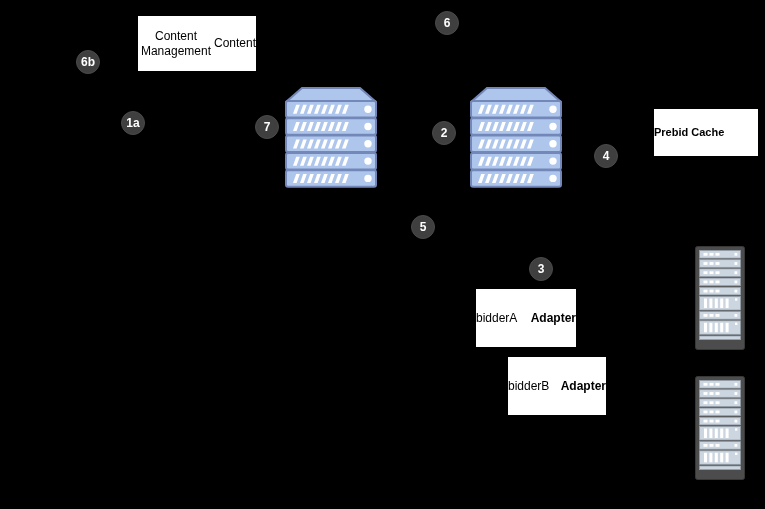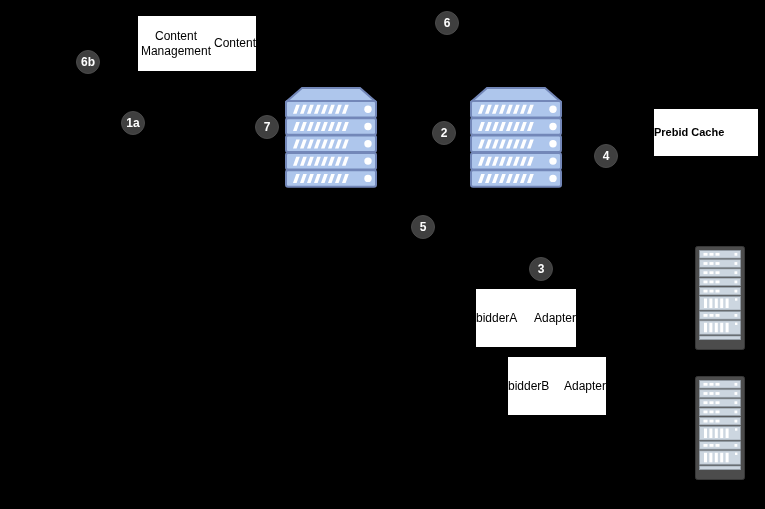--- a/index.html
+++ b/index.html
@@ -20,21 +20,21 @@
     color:var(--box-text);display:flex;align-items:center;
     justify-content:space-between;text-align:center;box-sizing:border-box;
   }
   .node .ln{line-height:15px;font-size:12px;}
   .box-cms{left:137px;top:15px;width:120px;height:57px;}
   .box-prebid-cache{left:653px;top:108px;width:106px;height:49px;}
   .box-prebid-cache .ln{font-size:11px;font-weight:bold;}
   .box-bidder-a{left:475px;top:288px;width:102px;height:60px;z-index:1;}
   .box-bidder-b{left:507px;top:356px;width:100px;height:60px;z-index:2;}
   .box-bidder-a .ln,.box-bidder-b .ln{font-size:12px;line-height:16px;}
-  .bold{font-weight:normal;}
+  .bold{font-weight:bold;}
   .marker{
     position:absolute;width:24px;height:24px;border-radius:50%;
     background:var(--circle-fill);border:1px solid var(--circle-border);
     color:var(--circle-text);font-size:12px;font-weight:700;
     display:flex;align-items:center;justify-content:center;box-sizing:border-box;
     z-index:3;
   }
   .m-1b{left:76px;top:50px;}
   .m-1a{left:121px;top:111px;}
   .m-6{left:435px;top:11px;}

